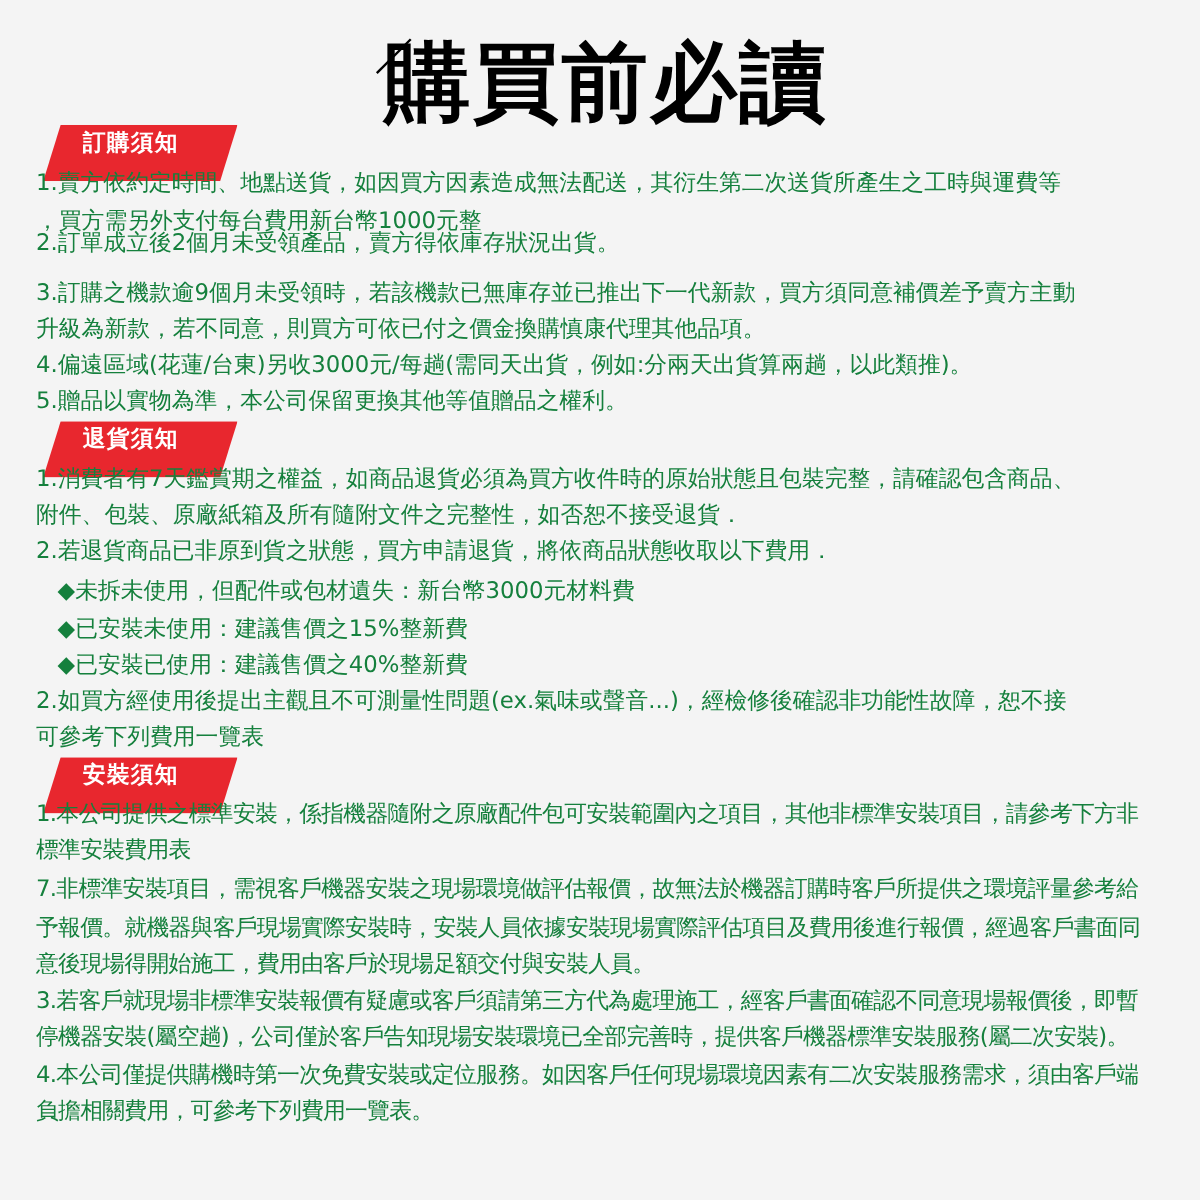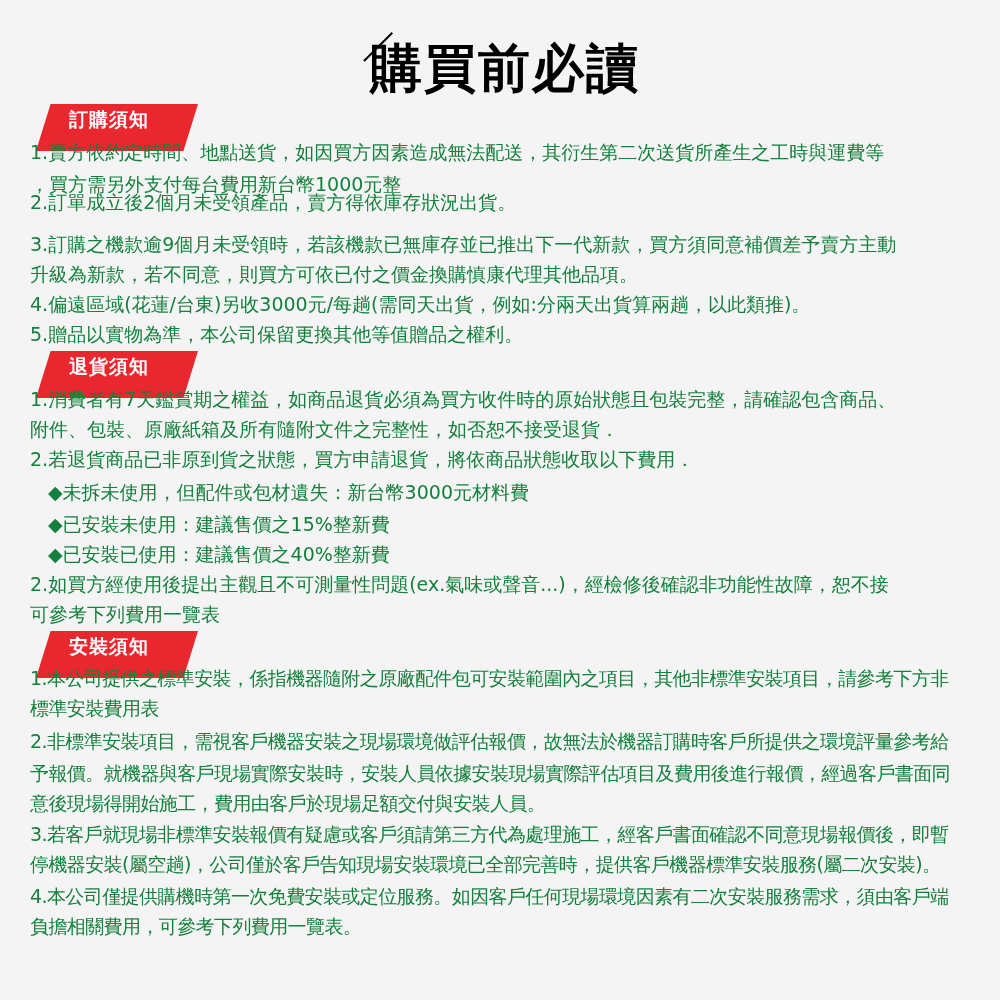--- a/index.html
+++ b/index.html
@@ -9,21 +9,21 @@
     font-family: "DejaVu Sans", "Liberation Sans", sans-serif;
     color: #1a1a1a;
     position: relative;
   }
   .title-wrap {
     position: absolute; left: 0; top: 28px; width: 1000px; height: 80px;
     text-align: center;
   }
   .title {
     display: inline-block; position: relative;
-    font-size: 52px; font-weight: bold; color: #000;
+    font-size: 72px; font-weight: bold; color: #000;
     letter-spacing: 2px; line-height: 80px;
     margin-left: 10px;
   }
   .title-slash {
     position: absolute; left: -6px; top: 8px;
     width: 40px; height: 2px; background: #000;
     transform: rotate(-45deg); transform-origin: left center;
     top: 32px;
   }
   .section-label {
@@ -80,19 +80,19 @@
 <div class="line sub" style="top:540px">◆已安裝已使用：建議售價之40%整新費</div>
 <div class="line" style="top:570px">2.如買方經使用後提出主觀且不可測量性問題(ex.氣味或聲音...)，經檢修後確認非功能性故障，恕不接</div>
 <div class="line" style="top:600px">可參考下列費用一覽表</div>
 
 <div class="section-label" style="top:631px">
   <div class="bg"></div>
   <span class="txt">安裝須知</span>
 </div>
 <div class="line tight" style="top:664px">1.本公司提供之標準安裝，係指機器隨附之原廠配件包可安裝範圍內之項目，其他非標準安裝項目，請參考下方非</div>
 <div class="line tight" style="top:694px">標準安裝費用表</div>
-<div class="line tight" style="top:727px">2.非標準安裝項目，需視客戶機器安裝之現場環境做評估報價，故無法於機器訂購時客戶所提供之環境評量參考給</div>
+<div class="line tight" style="top:727px">7.非標準安裝項目，需視客戶機器安裝之現場環境做評估報價，故無法於機器訂購時客戶所提供之環境評量參考給</div>
 <div class="line tight" style="top:759px">予報價。就機器與客戶現場實際安裝時，安裝人員依據安裝現場實際評估項目及費用後進行報價，經過客戶書面同</div>
 <div class="line tight" style="top:789px">意後現場得開始施工，費用由客戶於現場足額交付與安裝人員。</div>
 <div class="line tight" style="top:820px">3.若客戶就現場非標準安裝報價有疑慮或客戶須請第三方代為處理施工，經客戶書面確認不同意現場報價後，即暫</div>
 <div class="line tight" style="top:850px">停機器安裝(屬空趟)，公司僅於客戶告知現場安裝環境已全部完善時，提供客戶機器標準安裝服務(屬二次安裝)。</div>
 <div class="line tight" style="top:882px">4.本公司僅提供購機時第一次免費安裝或定位服務。如因客戶任何現場環境因素有二次安裝服務需求，須由客戶端</div>
 <div class="line tight" style="top:912px">負擔相關費用，可參考下列費用一覽表。</div>
 
 </body></html>

